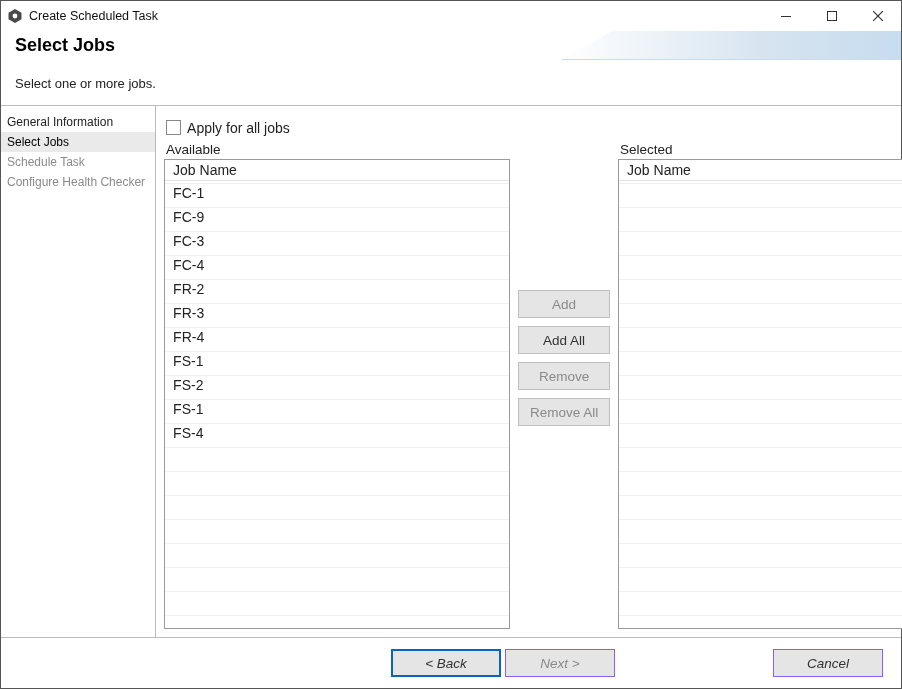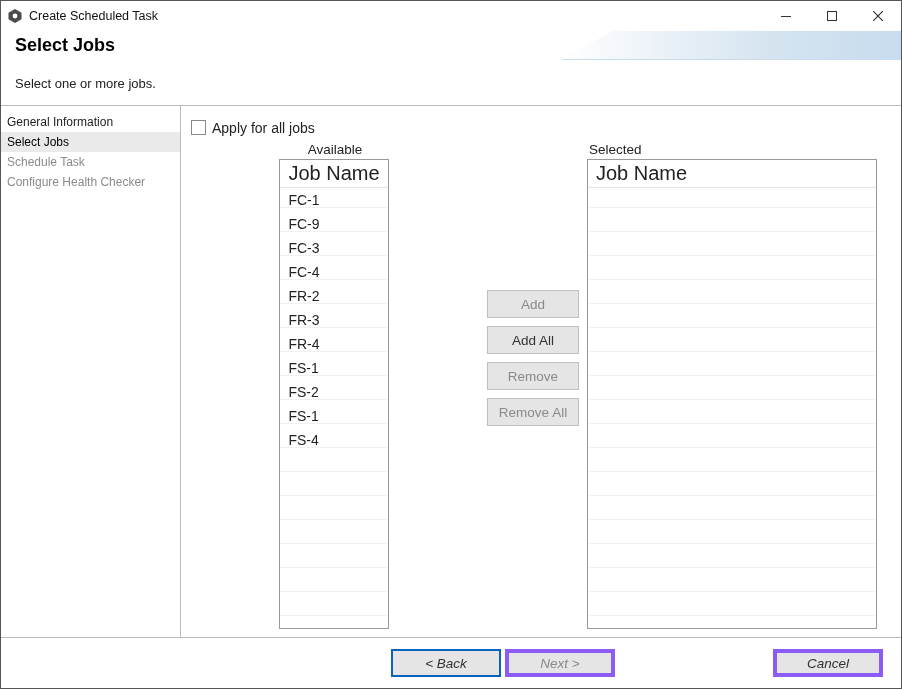--- a/index.html
+++ b/index.html
@@ -131,38 +131,38 @@
   .columns {
     flex: 1 1 auto;
     display: flex;
     gap: 8px;
     min-height: 0;
   }
   .col {
     display: flex;
     flex-direction: column;
   }
-  .col.available { width: 290px; align-items: center; }
+  .col.available { width: 346px; }
   .col.selected  { width: 290px; }
   .col .label {
     font-size: 13.5px;
     margin: 0 0 2px 2px;
   }
   .listbox {
     flex: 1 1 auto;
     border: 1px solid #9a9a9a;
     background:
       repeating-linear-gradient(#ffffff 0, #ffffff 23px, #f0f0f0 23px, #f0f0f0 24px);
     min-height: 392px;
     overflow: hidden;
   }
   .listhead {
     padding: 2px 8px;
     border-bottom: 1px solid #e3e3e3;
-    font-size: 20px;
+    font-size: 14px;
     background: #fff;
   }
   .listitem {
     height: 24px;
     line-height: 24px;
     padding: 0 8px;
     font-size: 14px;
     box-sizing: border-box;
   }
   .btncol {
@@ -193,21 +193,21 @@
     align-items: center;
     justify-content: flex-end;
     gap: 4px;
     padding: 0 18px;
     font-style: italic;
   }
   .footer .spacer { flex: 0 0 150px; }
   .footer .wbtn {
     width: 110px;
     height: 28px;
-    border: 4px solid #8b5cf6;
+    border: 1px solid #8b5cf6;
     background: #e5e5e5;
     color: #333;
     font-size: 13.5px;
     display: flex;
     align-items: center;
     justify-content: center;
     box-sizing: border-box;
   }
   .footer .wbtn.primary {
     border: 2px solid #0a64bf;

